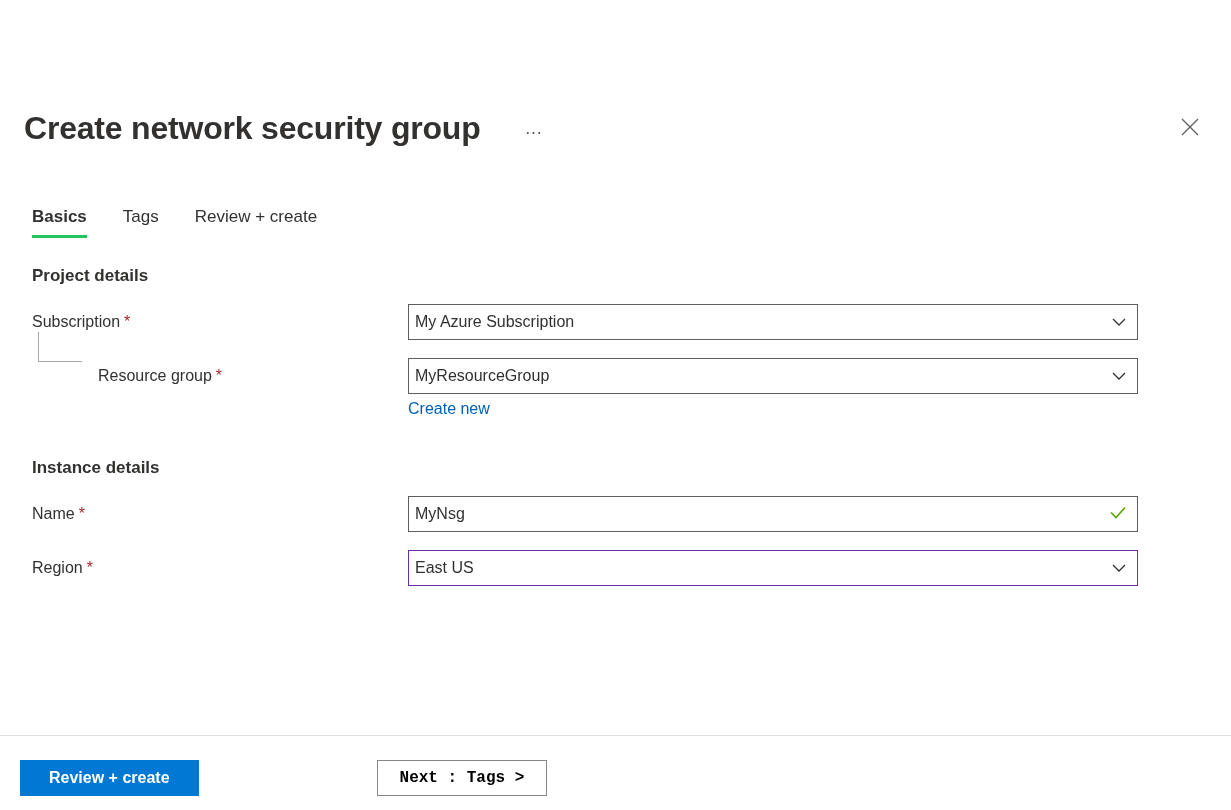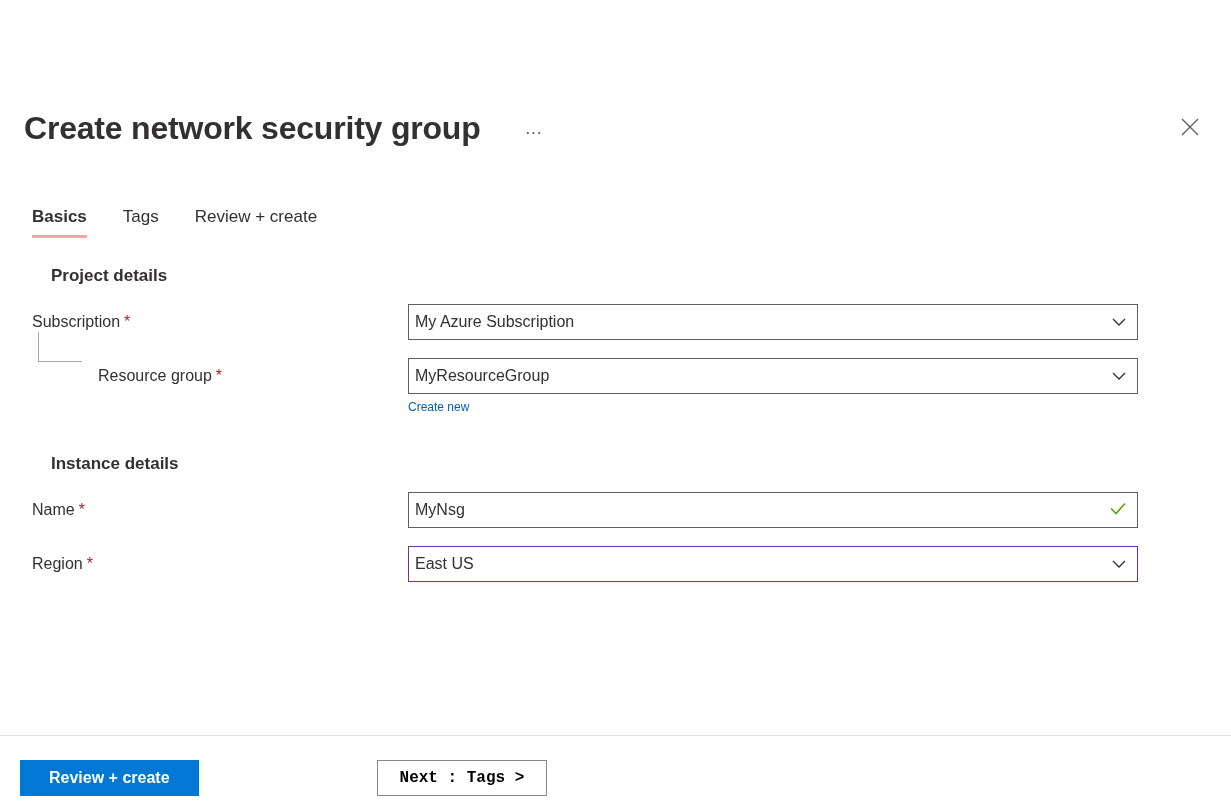--- a/index.html
+++ b/index.html
@@ -50,26 +50,26 @@
     padding: 60px 0 0 32px;
   }
   .tab {
     font-size: 17px;
     padding-bottom: 8px;
     cursor: pointer;
     color: #323130;
   }
   .tab.active {
     font-weight: 600;
-    border-bottom: 3px solid #fca5a5;
+    border-bottom: 3px solid #22c55e;
   }
   .section-title {
     font-size: 17px;
     font-weight: 600;
-    padding: 28px 0 0 51px;
+    padding: 28px 0 0 32px;
   }
   .form-row {
     display: flex;
     align-items: center;
     padding: 18px 0 0 32px;
   }
   .indent {
     position: relative;
   }
   .indent-marker {
@@ -122,21 +122,21 @@
   }
   .chevron svg { display: block; }
   .validate-icon {
     position: absolute;
     right: 12px;
     top: 50%;
     transform: translateY(-50%);
     pointer-events: none;
   }
   .helper-link {
-    font-size: 12px;
+    font-size: 16px;
     color: #0060b8;
     padding: 6px 0 0 408px;
     cursor: pointer;
   }
   .footer {
     position: absolute;
     bottom: 0;
     left: 0;
     right: 0;
     border-top: 1px solid #e1dfdd;

